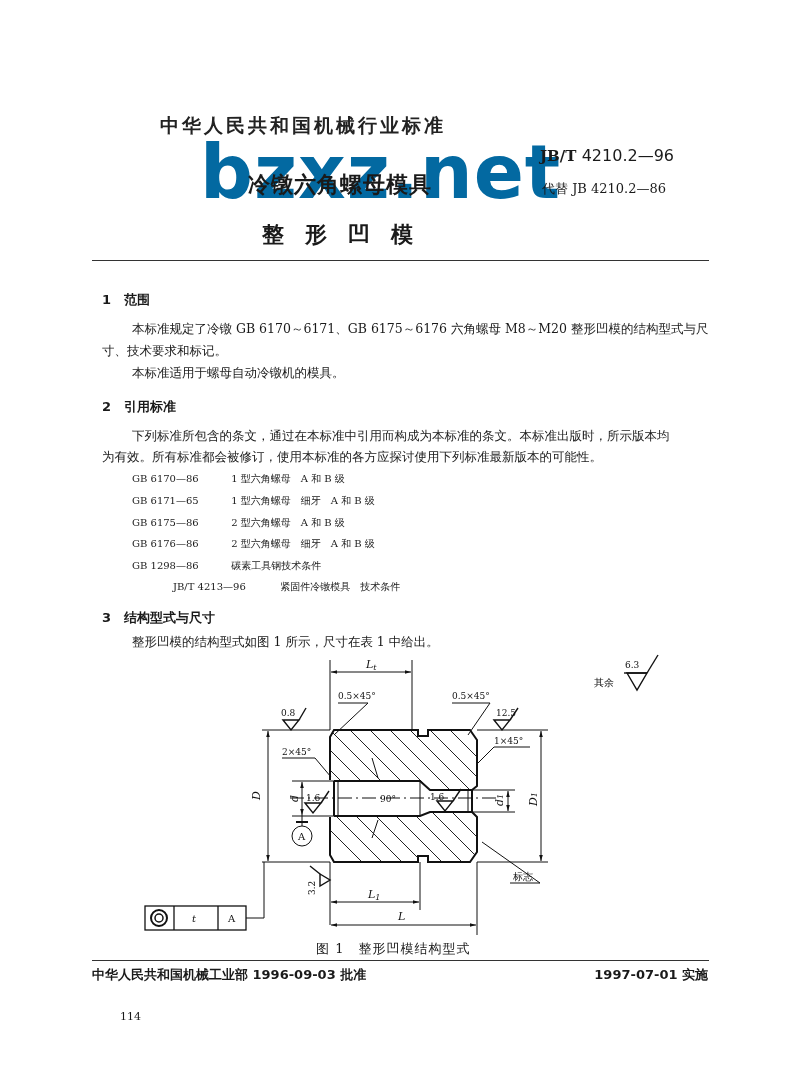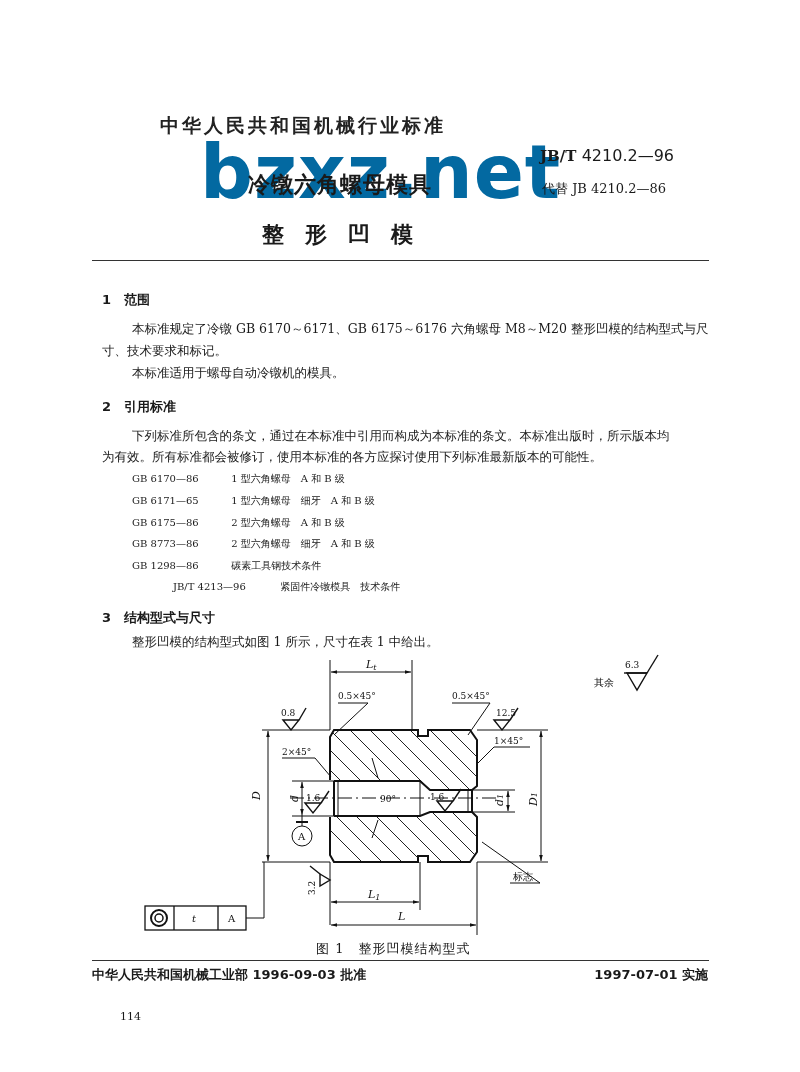--- a/index.html
+++ b/index.html
@@ -57,21 +57,21 @@
 </div>
 <div class="abs ref" style="left:132px; top:494px;">
   <span style="display:inline-block; width:96px;">GB 6171—65</span>
   <span>1 型六角螺母　细牙　A 和 B 级</span>
 </div>
 <div class="abs ref" style="left:132px; top:516px;">
   <span style="display:inline-block; width:96px;">GB 6175—86</span>
   <span>2 型六角螺母　A 和 B 级</span>
 </div>
 <div class="abs ref" style="left:132px; top:537px;">
-  <span style="display:inline-block; width:96px;">GB 8773—86</span>
+  <span style="display:inline-block; width:96px;">GB 6176—86</span>
   <span>2 型六角螺母　细牙　A 和 B 级</span>
 </div>
 <div class="abs ref" style="left:132px; top:559px;">
   <span style="display:inline-block; width:96px;">GB 1298—86</span>
   <span>碳素工具钢技术条件</span>
 </div>
 <div class="abs ref" style="left:132px; top:580px;">
   <span style="display:inline-block; width:104px;margin-left:41px;">JB/T 4213—96</span>
   <span>紧固件冷镦模具　技术条件</span>
 </div>

